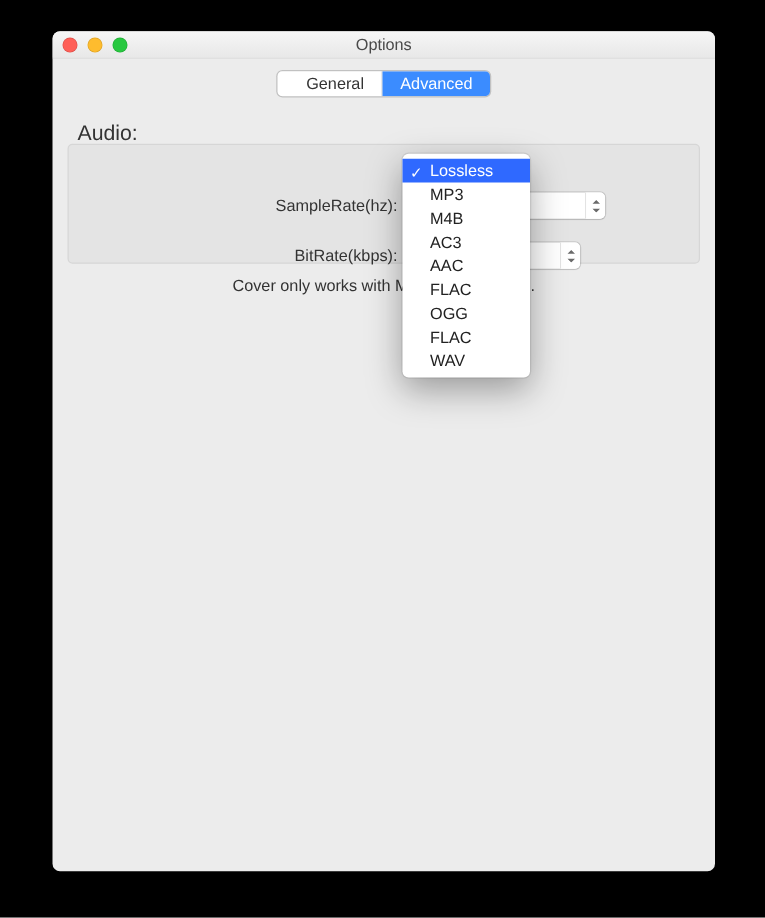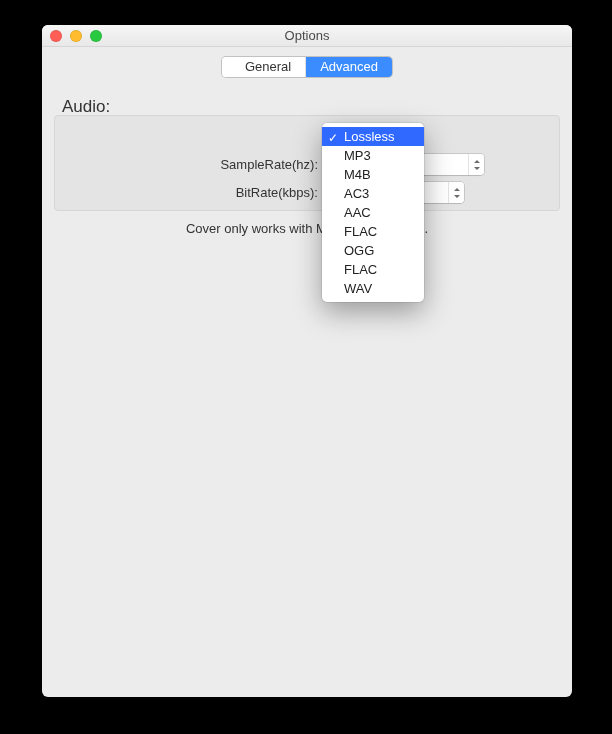--- a/index.html
+++ b/index.html
@@ -179,21 +179,21 @@
       <div class="popup" style="width:120px;">
         <span></span>
         <div class="stepper" style="background:#fff;border-left:1px solid #e3e3e3;">
           <svg width="8" height="10" viewBox="0 0 8 10">
               <path d="M4 0 L7 3 L1 3 Z M4 10 L1 7 L7 7 Z" fill="#6b6b6b"></path>
             </svg>
         </div>
       </div>
     </div>
 
-    <div class="row" style="top:66px;gap:24px;">
+    <div class="row" style="top:78px;gap:24px;">
       <div class="lbl">BitRate(kbps):</div>
       <div class="popup" style="width:120px;">
         <span></span>
         <div class="stepper" style="background:#fff;border-left:1px solid #e3e3e3;">
           <svg width="8" height="10" viewBox="0 0 8 10">
               <path d="M4 0 L7 3 L1 3 Z M4 10 L1 7 L7 7 Z" fill="#6b6b6b"></path>
             </svg>
         </div>
       </div>
     </div>

